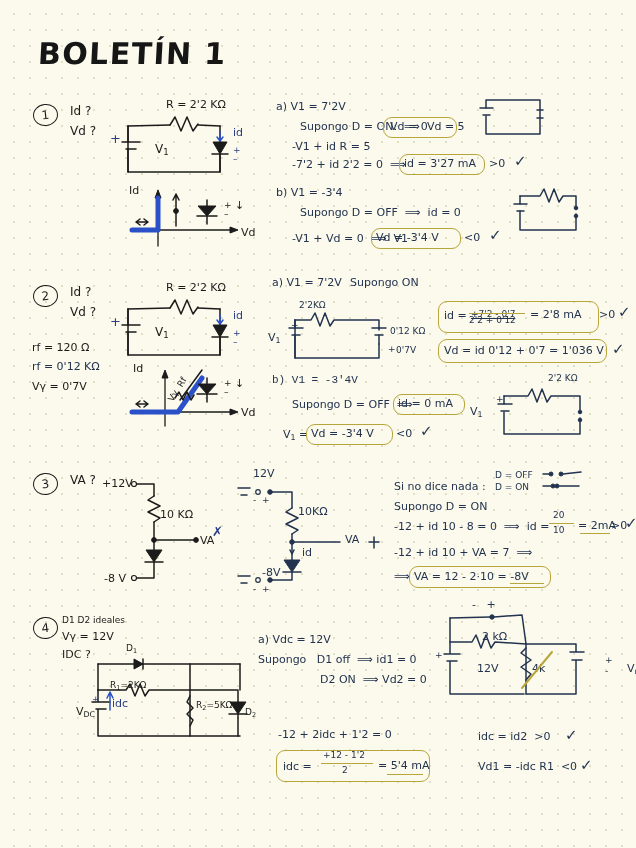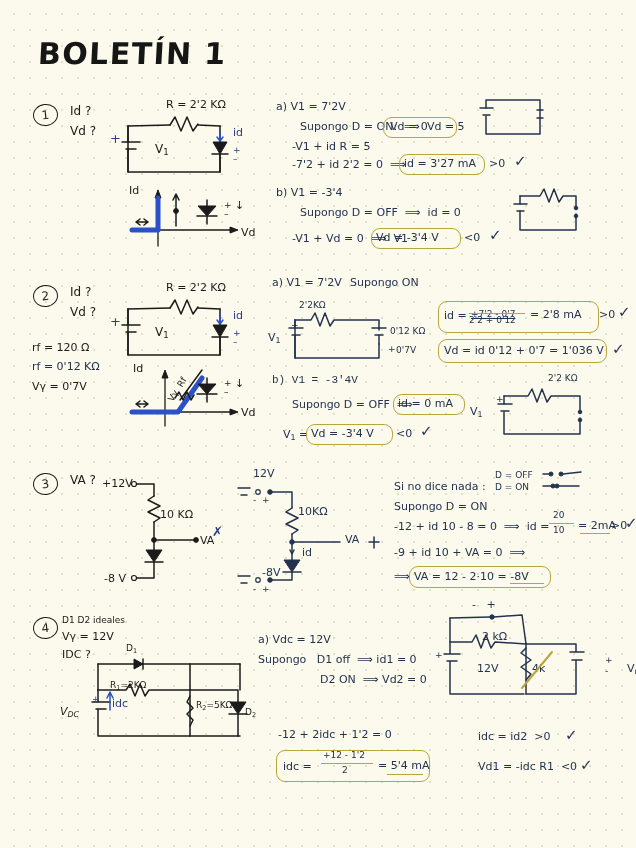--- a/index.html
+++ b/index.html
@@ -305,21 +305,21 @@
   <div class="ink t11" style="left:394px;top:500px;">Supongo D = ON</div>
   <div class="ink t11" style="left:394px;top:520px;">-12 + id 10 - 8 = 0  ⟹  id =</div>
   <div class="ink t9" style="left:553px;top:510px;">20</div>
   <div class="ul" style="left:549px;top:523px;width:25px;"></div>
   <div class="ink t9" style="left:553px;top:525px;">10</div>
   <div class="ink t11" style="left:578px;top:519px;">= 2mA</div>
   <div class="ul" style="left:580px;top:533px;width:30px;"></div>
   <div class="ink t11" style="left:611px;top:519px;">&gt;0</div>
   <div class="chk" style="left:625px;top:514px;">✓</div>
 
-  <div class="ink t11" style="left:394px;top:546px;">-9 + id 10 + VA = 0  ⟹</div>
+  <div class="ink t11" style="left:394px;top:546px;">-12 + id 10 + VA = 7  ⟹</div>
   <div class="ink t11" style="left:394px;top:570px;">⟹</div>
   <div class="hl" style="left:409px;top:566px;width:140px;height:20px;"></div>
   <div class="ink t11" style="left:414px;top:570px;">VA = 12 - 2·10 = -8V</div>
   <div class="ul" style="left:510px;top:583px;width:34px;"></div>
 
   <div class="num" style="left:33px;top:617px;">4</div>
   <div class="ink blk t9" style="left:62px;top:615px;">D1 D2 ideales</div>
   <div class="ink blk t11" style="left:62px;top:630px;">Vγ = 12V</div>
   <div class="ink blk t11" style="left:62px;top:648px;">IDC ?</div>
 
@@ -335,21 +335,21 @@
     <path class="wireb" d="M100,38 L97,44 L103,50 L97,56 L103,62 L100,68"></path>
     <path class="wireb" d="M100,32 L148,32 L148,44"></path>
     <polygon class="solidk" points="140,44 156,44 148,56"></polygon>
     <path class="wireb" d="M139,56 L157,56"></path>
     <path class="wireb" d="M148,56 L148,78"></path>
     <path class="wireb" d="M150,6 L150,32"></path>
   </svg>
   <div class="ink blk t9" style="left:110px;top:680px;">R<span class="sub">1</span>=2KΩ</div>
   <div class="ink blk t9" style="left:196px;top:700px;">R<span class="sub">2</span>=5KΩ</div>
   <div class="ink blk t9" style="left:245px;top:707px;">D<span class="sub">2</span></div>
-  <div class="ink blk t11" style="left:60px;top:705px;font-style:italic;">V<span class="sub">DC</span></div>
+  <div class="ink blk t11" style="left:76px;top:705px;">V<span class="sub">DC</span></div>
   <div class="ink blue t9" style="left:92px;top:694px;">+</div>
   <div class="ink blue t11" style="left:112px;top:697px;">idc</div>
   <svg style="left:104px;top:690px;" width="14" height="22">
     <path class="wire" style="stroke:#2b51c8;" d="M6,20 L6,2 M3,8 L6,2 L9,8"></path>
   </svg>
 
   <div class="ink t11" style="left:258px;top:633px;">a) Vdc = 12V</div>
   <div class="ink t11" style="left:258px;top:653px;">Supongo   D1 off  ⟹ id1 = 0</div>
   <div class="ink t11" style="left:320px;top:673px;">D2 ON  ⟹ Vd2 = 0</div>
 

